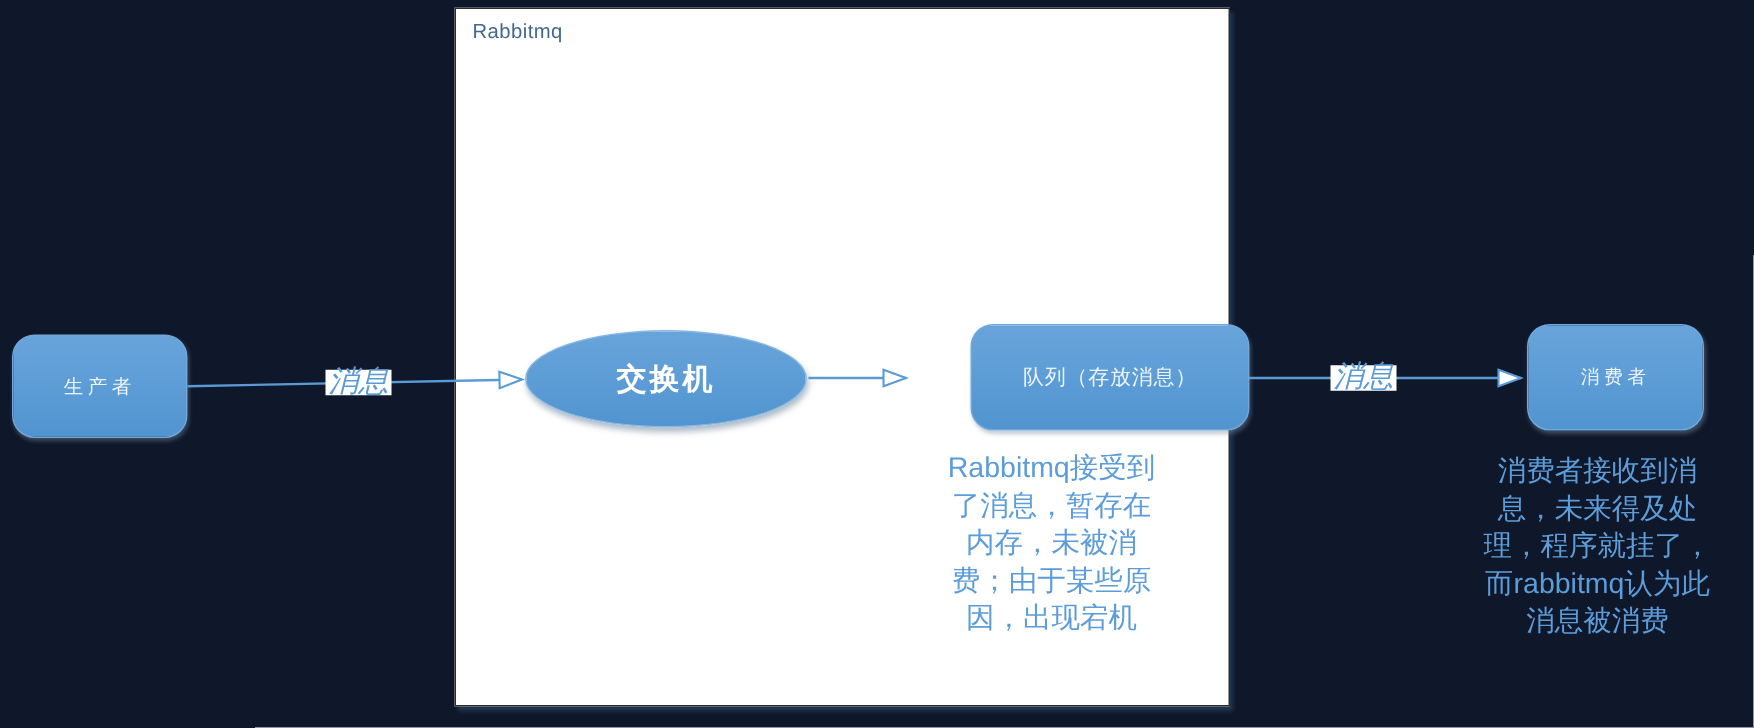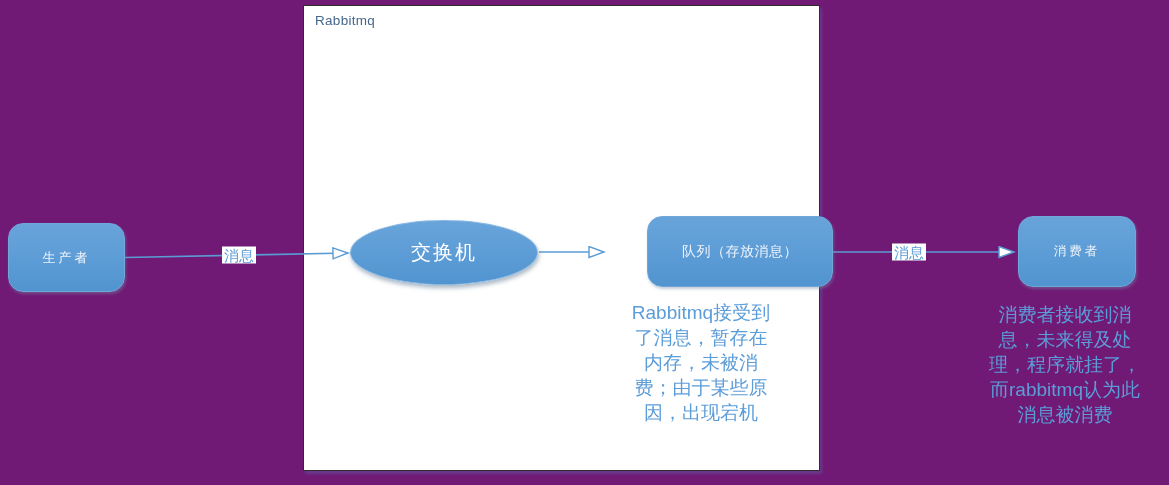--- a/index.html
+++ b/index.html
@@ -2,21 +2,21 @@
 <html><head>
 <meta charset="utf-8">
 <style>
   html, body { margin: 0; padding: 0; background: #ffffff; }
   body { font-family: "Liberation Sans", "DejaVu Sans", sans-serif; }
 
   .canvas {
     position: relative;
     width: 1169px;
     height: 485px;
-    background: #701a75;
+    background: #0f172a;
     overflow: hidden;
   }
 
   
   .group-box {
     position: absolute;
     left: 303px; top: 5px;
     width: 517px; height: 466px;
     border: 1.5px solid #2d2d2d;
     background: #ffffff;
@@ -58,21 +58,21 @@
     width: 117px; height: 69px;
     font-size: 13px;
     letter-spacing: 3px;
     border: 1px solid #6fa7db;
   }
   .node-exchange {
     left: 350px; top: 220px;
     width: 188px; height: 65px;
     border-radius: 50%;
     font-size: 20px;
-    font-weight: normal;
+    font-weight: bold;
     color: #ffffff;
     letter-spacing: 2px;
     border: 1px solid #86b6e2;
     box-shadow: 1px 3px 4px rgba(100,125,150,0.55);
     align-items: center;
   }
   .node-queue {
     left: 607px; top: 216px;
     width: 186px; height: 71px;
     font-size: 14px;
@@ -86,24 +86,25 @@
     font-size: 12.5px;
     letter-spacing: 3px;
     border: 1px solid #6fa7db;
   }
 
   
   .edge-label {
     position: absolute;
     background: #ffffff;
     color: #5b9bd5;
-    font-size: 15px;
+    font-size: 20px;
     line-height: 17px;
     padding: 0 2px;
     transform: translate(-50%, -50%);
+    font-style: italic;
   }
   .edge-label-1 { left: 239px; top: 255px; }
   .edge-label-2 { left: 909px; top: 252px; }
 
   
   .annotation {
     position: absolute;
     color: #5c9cd8;
     font-size: 19px;
     line-height: 25px;

